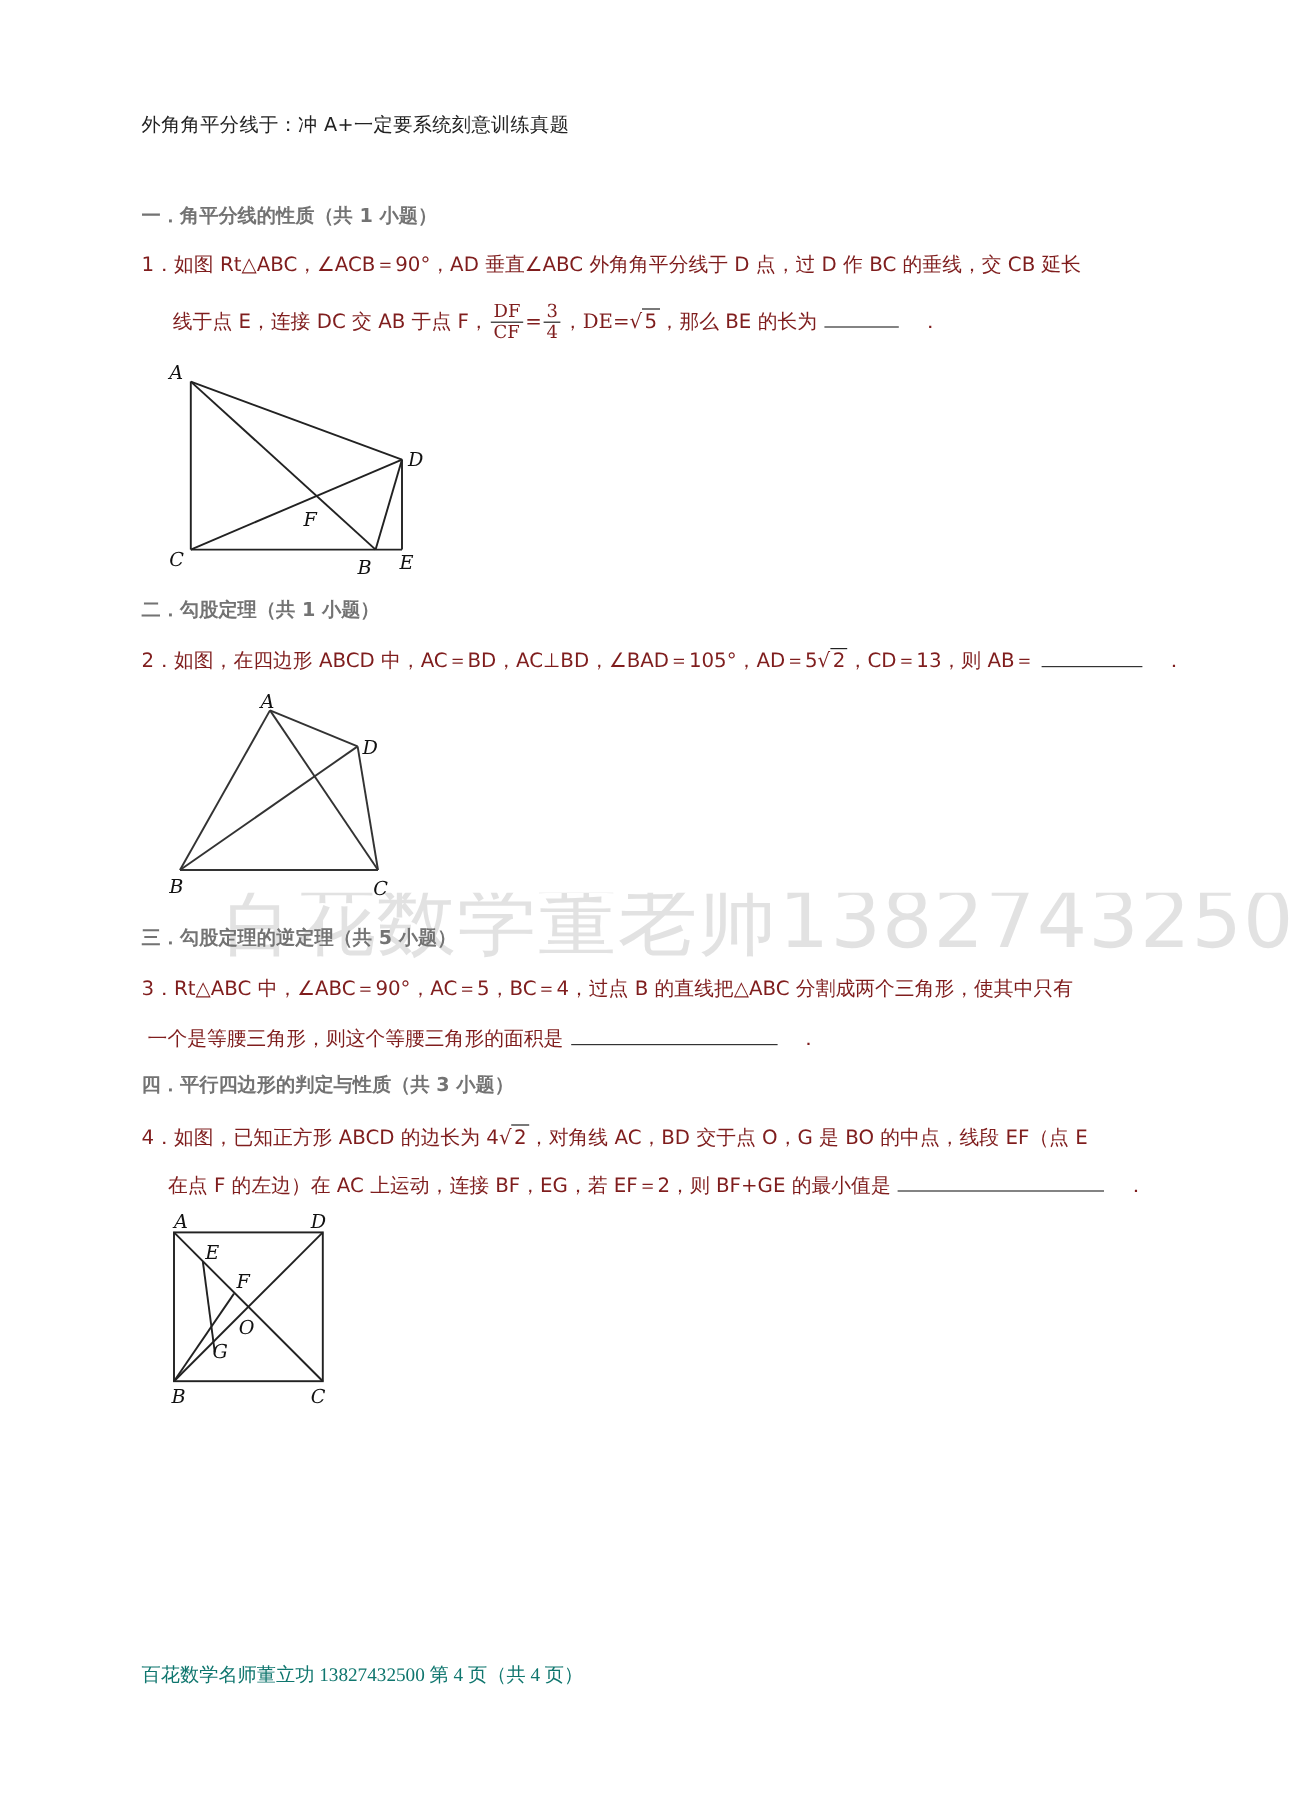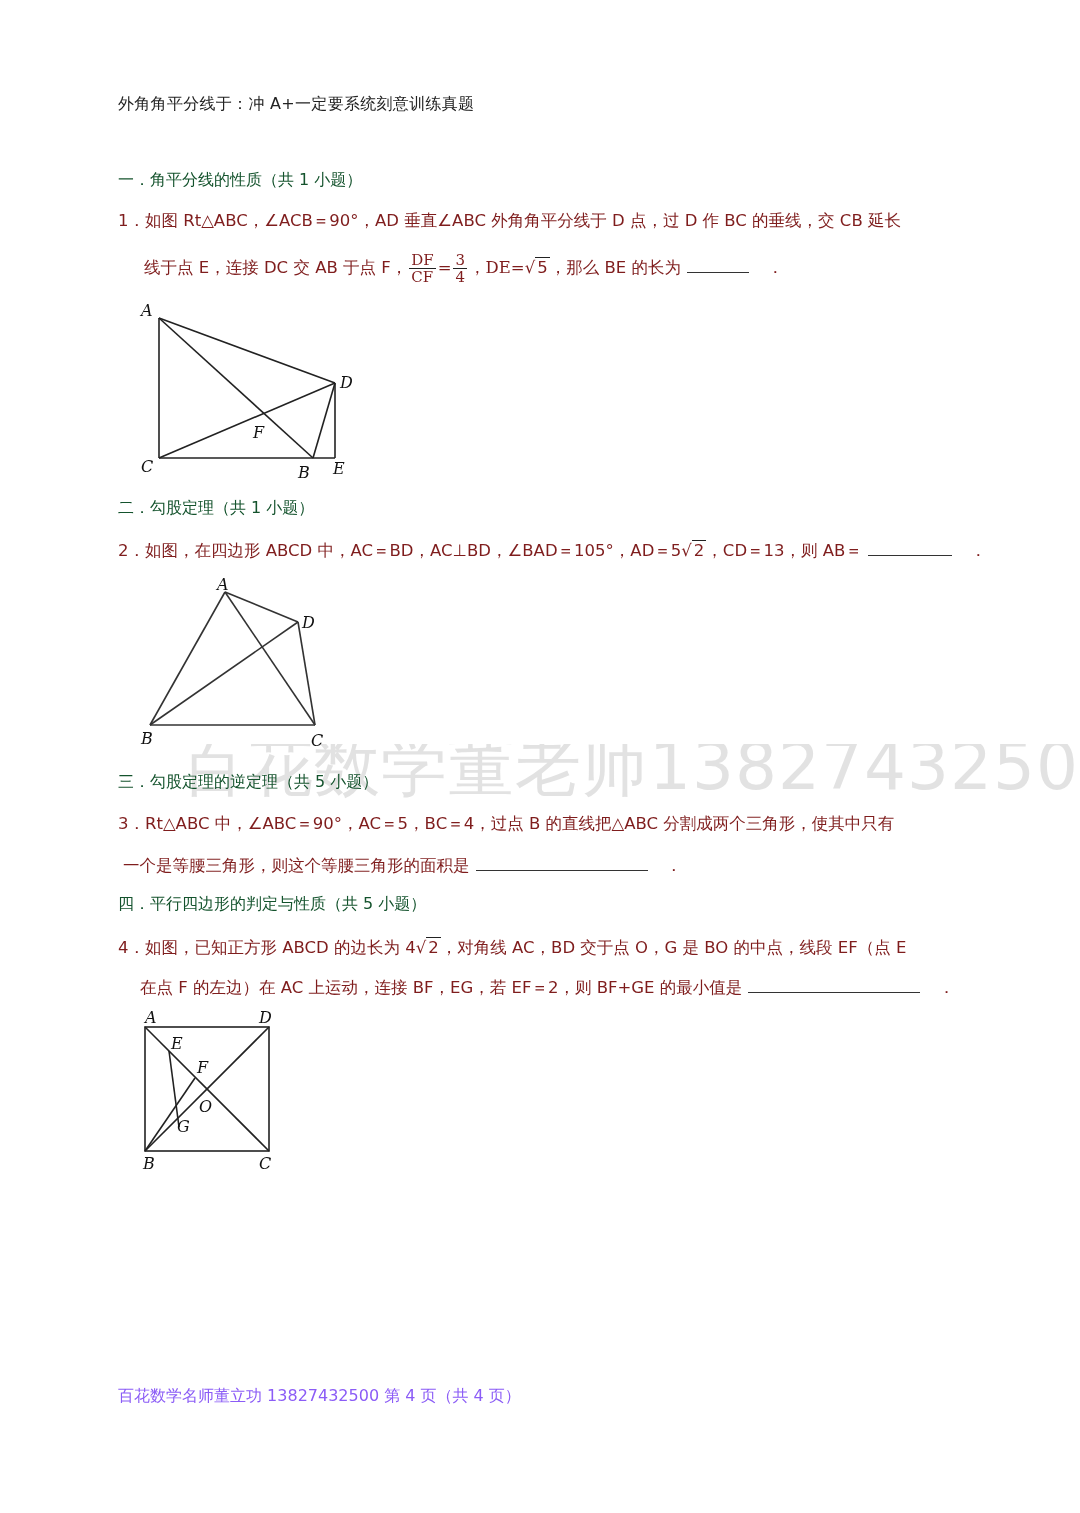--- a/index.html
+++ b/index.html
@@ -1,31 +1,31 @@
 <!DOCTYPE html>
 <html><head>
   <meta charset="utf-8">
   <style>
     html, body { margin: 0; padding: 0; background: #ffffff; }
     body { width: 1080px; height: 1513px; position: relative; overflow: hidden;
            font-family: "DejaVu Sans", "Liberation Sans", sans-serif; color: #1a1a1a; }
     .abs { position: absolute; }
     .header { left: 118px; top: 94px; font-size: 16px; color: #222; letter-spacing: 0.3px; }
-    .sec-title { left: 118px; font-size: 16px; font-weight: normal; color: #14532d; }
+    .sec-title { left: 118px; font-size: 16px; font-weight: bold; color: #737373; }
     .q-line { font-size: 16.5px; color: #7f1d1d; white-space: nowrap; }
     .blank { display: inline-block; border-bottom: 1.3px solid #333; height: 14px; vertical-align: baseline; margin: 0 6px; }
     .frac { display: inline-block; vertical-align: middle; text-align: left; font-family: "DejaVu Serif", serif; font-size: 15px; line-height: 1.1; margin: 0 2px; }
     .frac .num { display: block; border-bottom: 1.2px solid #222; padding: 0 2px; }
     .frac .den { display: block; padding: 0 2px; }
     .serif { font-family: "DejaVu Serif", serif; }
     .sqrt { display: inline-block; }
     .sqrt .rad { border-top: 1.2px solid #222; padding: 0 2px; }
     .watermark { left: 180px; top: 722px; font-size: 66px; color: rgba(150,150,150,0.28); white-space: nowrap;
                  font-family: "DejaVu Sans", sans-serif; letter-spacing: 1px; clip-path: inset(22px 0 0 0); }
-    .footer { left: 118px; top: 1386px; font-size: 16px; color: #8b5cf6; }
+    .footer { left: 118px; top: 1386px; font-size: 16px; color: #0f766e; font-family: Liberation Serif, serif; }
     svg text { font-family: "DejaVu Serif", serif; font-style: italic; font-size: 16px; fill: #111; }
   </style>
 </head>
 <body>
 
 <div class="abs header">外角角平分线于：冲 A+一定要系统刻意训练真题</div>
 
 <div class="abs watermark">百花数学董老师13827432500</div>
 
 <div class="abs sec-title" style="top:170px">一．角平分线的性质（共 1 小题）</div>
@@ -75,21 +75,21 @@
 </svg>
 
 <div class="abs sec-title" style="top:772px">三．勾股定理的逆定理（共 5 小题）</div>
 <div class="abs q-line" style="left:118px; top:813px">
   <span>3．</span><span>Rt△ABC 中，∠ABC＝90°，AC＝5，BC＝4，过点 B 的直线把△ABC 分割成两个三角形，使其中只有</span>
 </div>
 <div class="abs q-line" style="left:123px; top:855px">
   <span>一个是等腰三角形，则这个等腰三角形的面积是</span><span class="blank" style="width:172px"></span><span style="margin-left:12px">．</span>
 </div>
 
-<div class="abs sec-title" style="top:894px">四．平行四边形的判定与性质（共 5 小题）</div>
+<div class="abs sec-title" style="top:894px">四．平行四边形的判定与性质（共 3 小题）</div>
 <div class="abs q-line" style="left:118px; top:937px">
   <span>4．</span><span>如图，已知正方形 ABCD 的边长为 4</span><span class="sqrt">√<span class="rad">2</span></span><span>，对角线 AC，BD 交于点 O，G 是 BO 的中点，线段 EF（点 E</span>
 </div>
 <div class="abs q-line" style="left:140px; top:977px">
   <span>在点 F 的左边）在 AC 上运动，连接 BF，EG，若 EF＝2，则 BF+GE 的最小值是</span><span class="blank" style="width:172px"></span><span style="margin-left:12px">．</span>
 </div>
 
 <svg class="abs" style="left:135px; top:1005px" width="160" height="170">
   <g stroke="#222" stroke-width="1.6" fill="none">
     <rect x="10" y="22" width="124" height="124"></rect>

